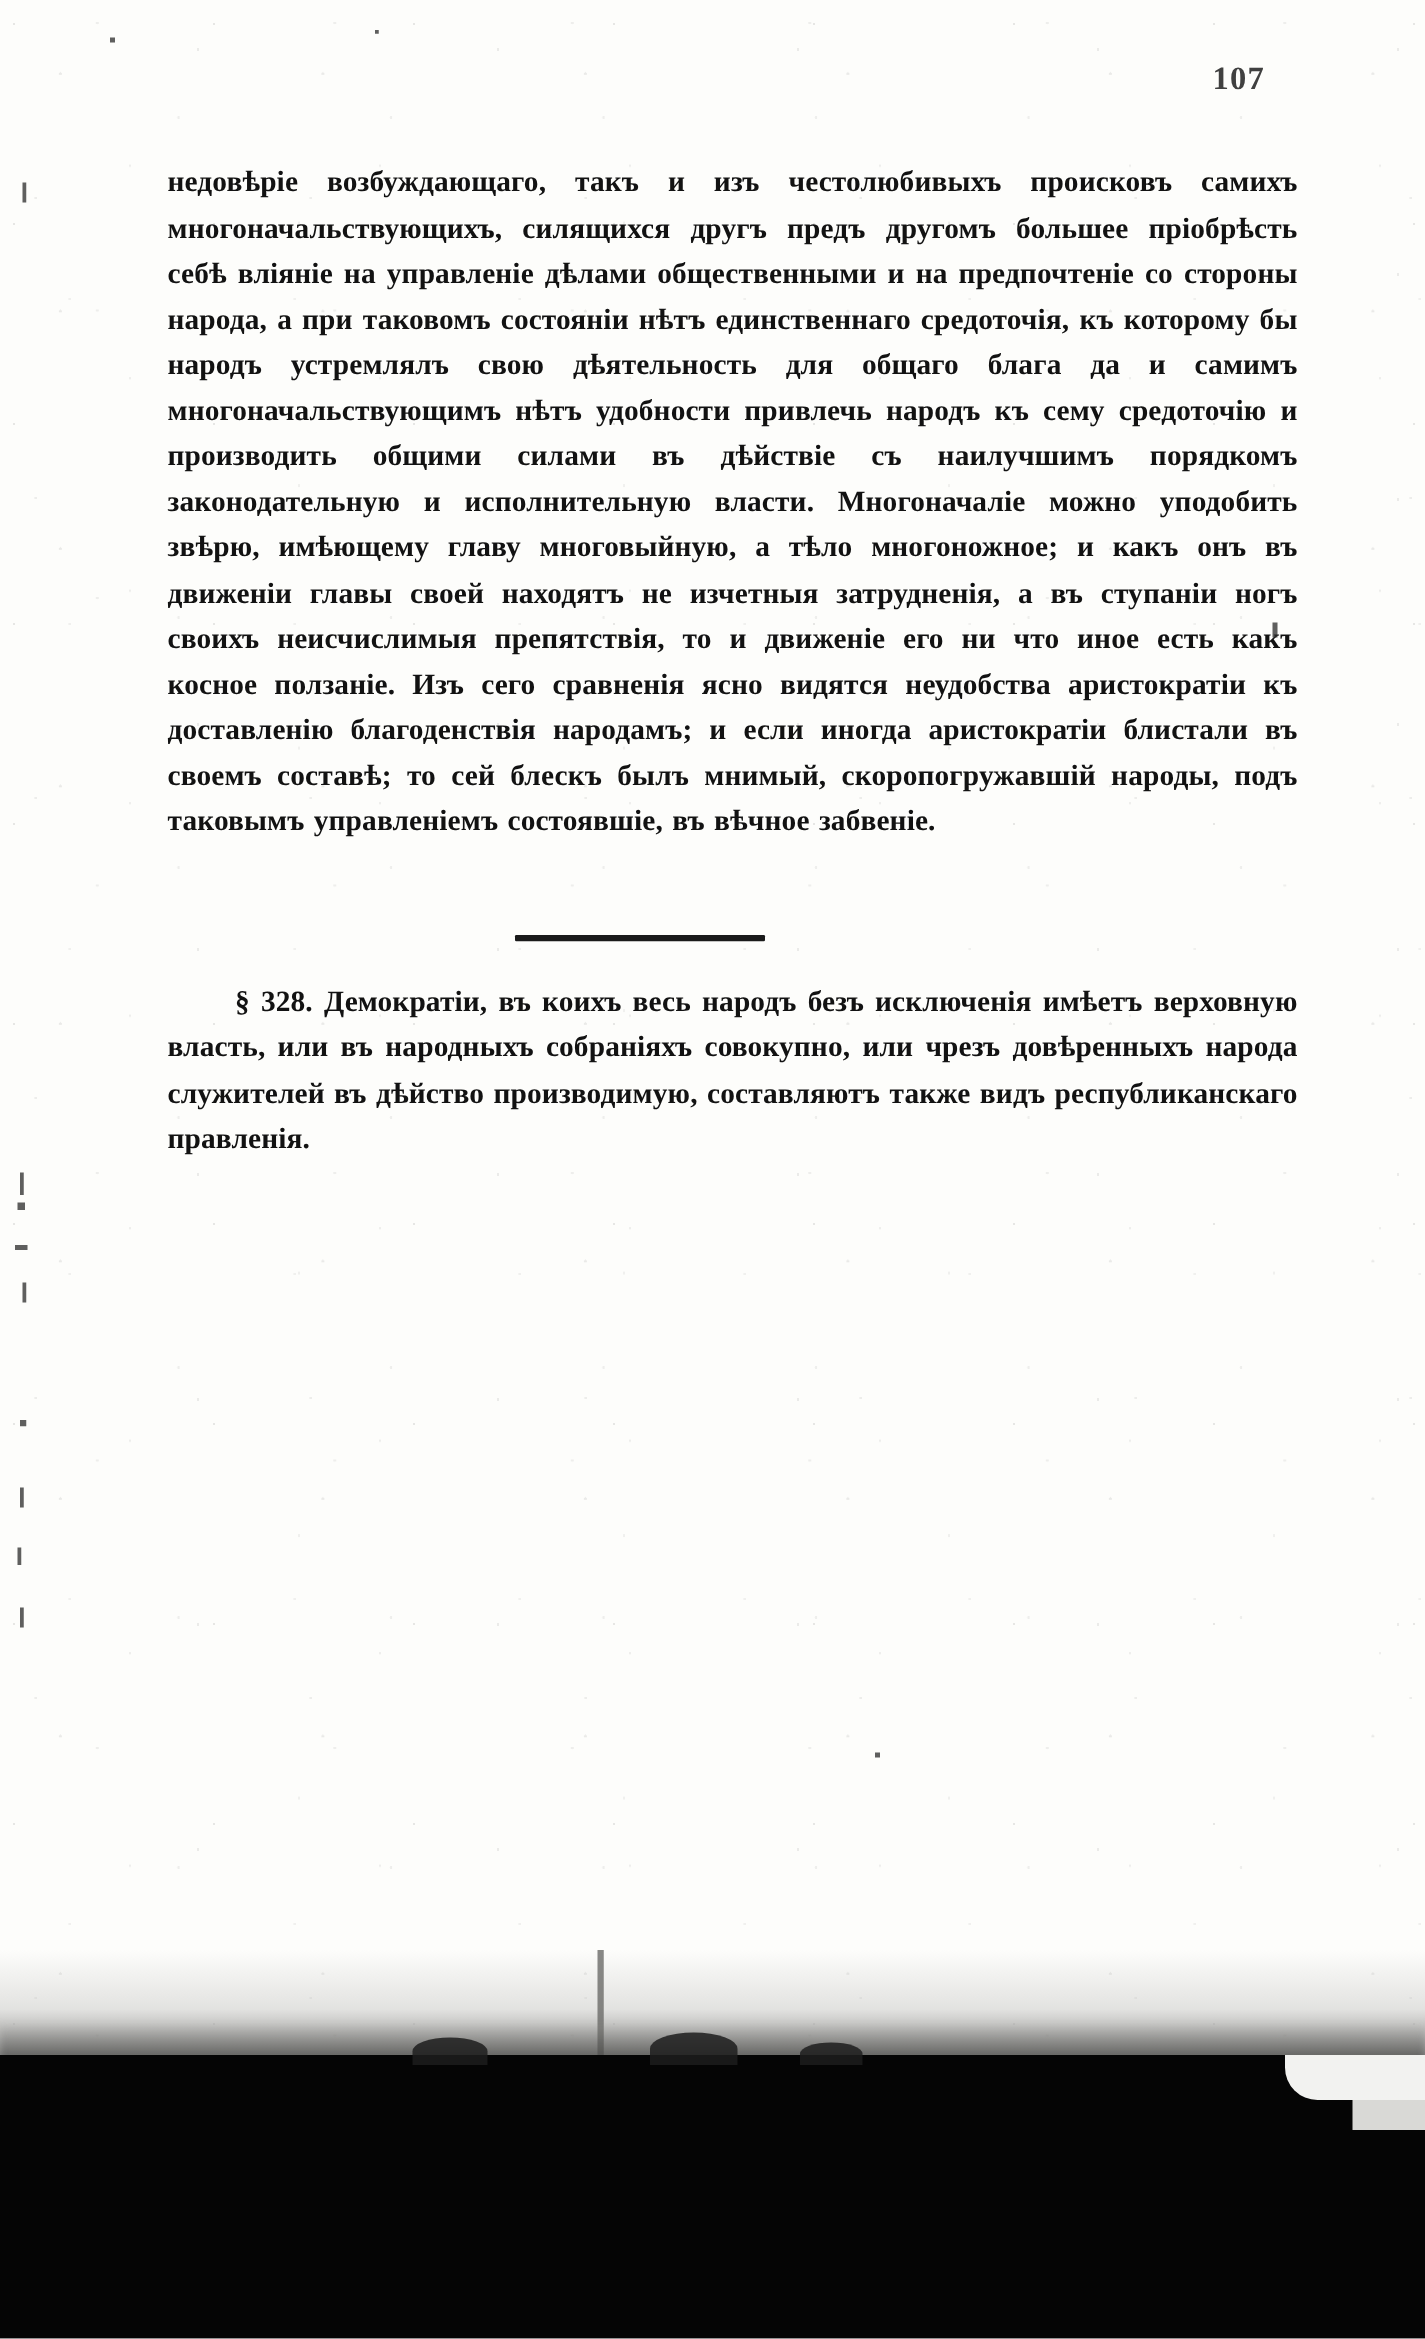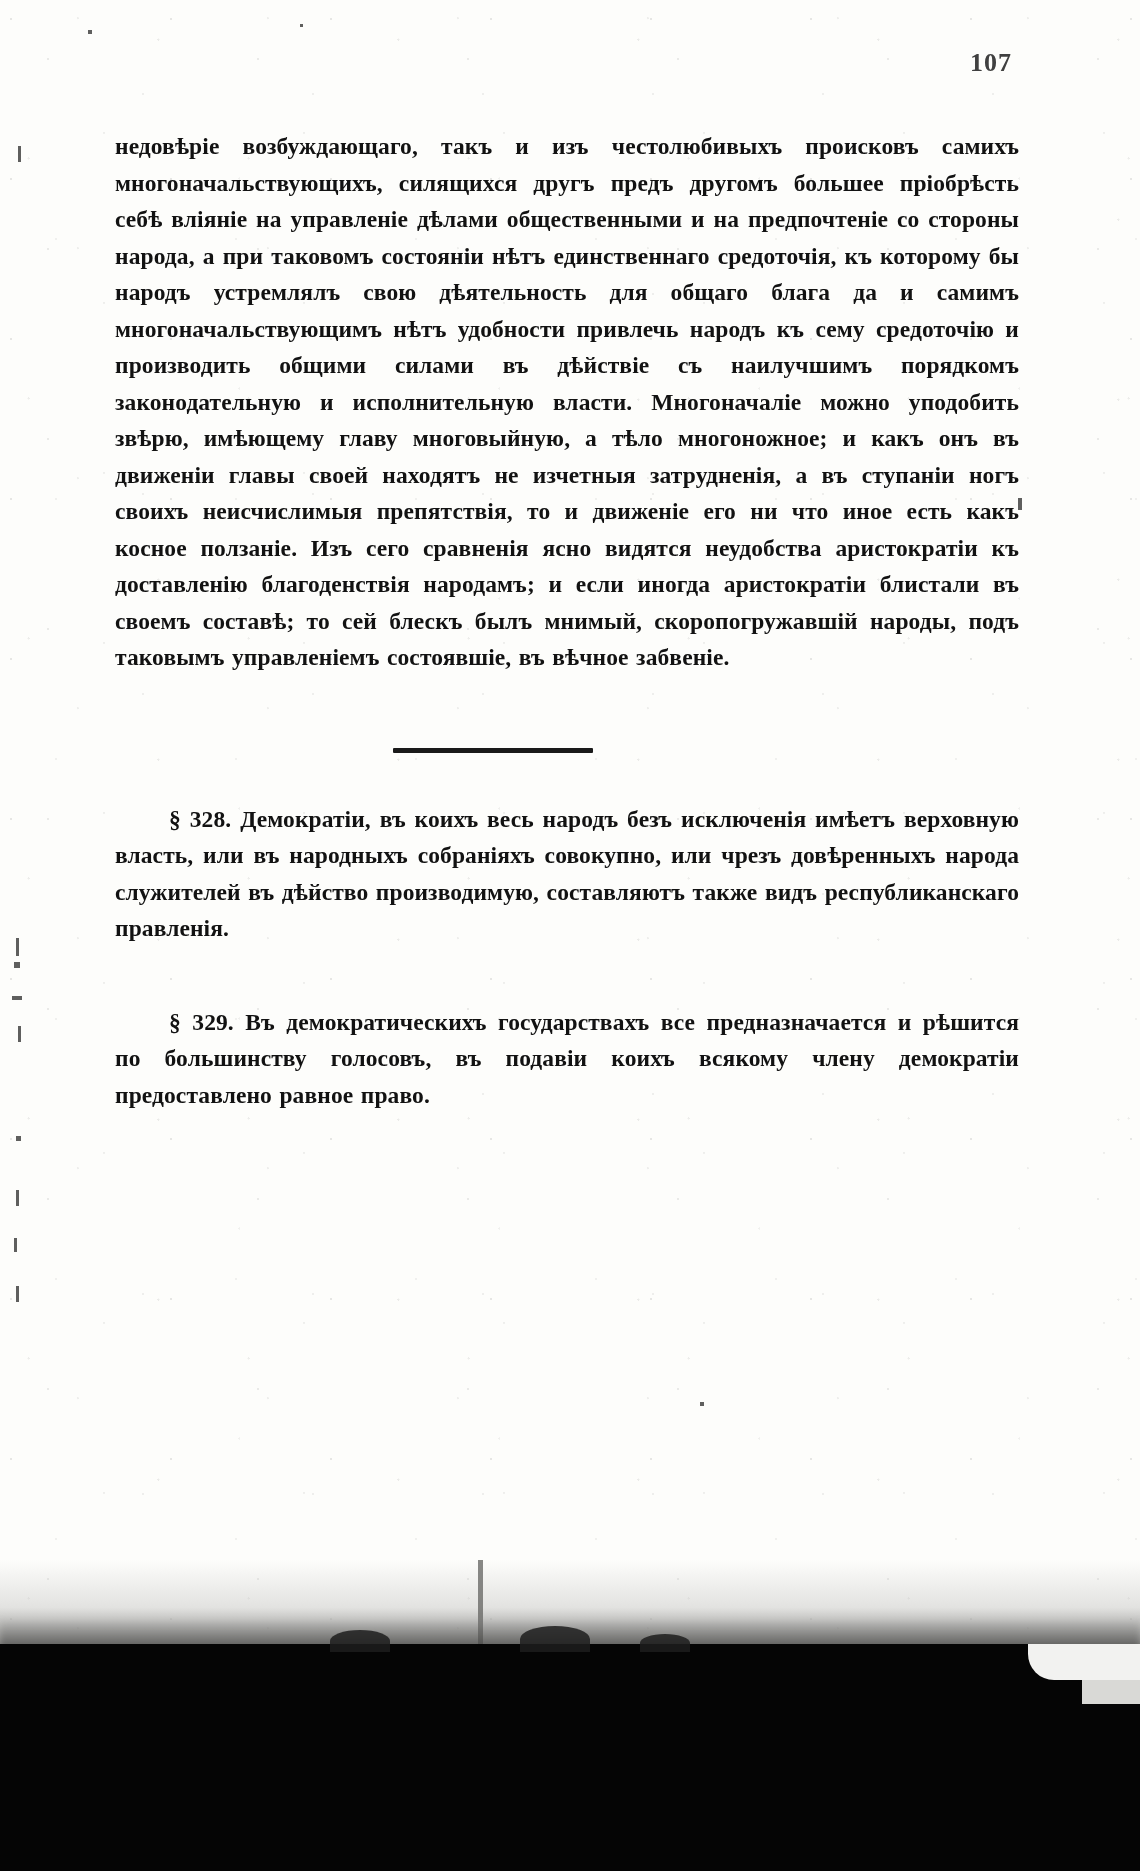--- a/index.html
+++ b/index.html
@@ -52,40 +52,39 @@
     font-size: 26px;
     font-weight: bold;
     letter-spacing: 1px;
     color: #404040;
     font-family: "Liberation Serif", serif;
   }
 
   
   .text-column {
     position: absolute;
-    left: 115px;
+    left: 134px;
     top: 128px;
     width: 904px;
   }
 
   .para {
     margin: 0 0 0 0;
     color: #121212;
     font-size: 23.5px;
     line-height: 36.5px;
     text-align: justify;
     font-weight: bold;
     letter-spacing: 0.1px;
     word-spacing: 1.5px;
     font-family: "Liberation Serif", serif;
   }
 
   .para.indent {
     text-indent: 54px;
-    margin-top: 17px;
   }
 
   
   .divider {
     position: relative;
     height: 60px;
     margin-top: 48px;
   }
   .divider .rule {
     position: absolute;
@@ -189,21 +188,20 @@
     <p class="para">недовѣріе возбуждающаго, такъ и изъ честолюбивыхъ происковъ самихъ многоначальствующихъ, силящихся другъ предъ другомъ большее пріобрѣсть себѣ вліяніе на управленіе дѣлами общественными и на предпочтеніе со стороны народа, а при таковомъ состояніи нѣтъ единственнаго средоточія, къ которому бы народъ устремлялъ свою дѣятельность для общаго блага да и самимъ многоначальствующимъ нѣтъ удобности привлечь народъ къ сему средоточію и производить общими силами въ дѣйствіе съ наилучшимъ порядкомъ законодательную и исполнительную власти. Многоначаліе можно уподобить звѣрю, имѣющему главу многовыйную, а тѣло многоножное; и какъ онъ въ движеніи главы своей находятъ не изчетныя затрудненія, а въ ступаніи ногъ своихъ неисчислимыя препятствія, то и движеніе его ни что иное есть какъ косное ползаніе. Изъ сего сравненія ясно видятся неудобства аристократіи къ доставленію благоденствія народамъ; и если иногда аристократіи блистали въ своемъ составѣ; то сей блескъ былъ мнимый, скоропогружавшій народы, подъ таковымъ управленіемъ состоявшіе, въ вѣчное забвеніе.</p>
 
     <div class="divider">
       <div class="rule"></div>
     </div>
 
     <p class="para indent"><span class="section-marker">§ 328.</span> <span>Демократіи, въ коихъ весь народъ безъ исключенія имѣетъ верховную власть, или въ народныхъ собраніяхъ совокупно, или чрезъ довѣренныхъ народа служителей въ дѣйство производимую, составляютъ также видъ республиканскаго правленія.</span></p>
 
     <div class="section-gap-md"></div>
 
-    <p class="para indent"><span class="section-marker">§ 329.</span> <span>Въ демократическихъ государствахъ все предназначается и рѣшится по большинству голосовъ, въ подавіи коихъ всякому члену демократіи предоставлено равное право.</span></p>
 
   </div>
 
   <div id="margin-marks">
       <div class="margin-mark" style="left: 18px; top: 146px; width: 3px; height: 16px;"></div>
       <div class="margin-mark" style="left: 1018px; top: 498px; width: 4px; height: 12px;"></div>
       <div class="margin-mark" style="left: 16px; top: 938px; width: 3px; height: 18px;"></div>
       <div class="margin-mark" style="left: 14px; top: 962px; width: 6px; height: 6px;"></div>
       <div class="margin-mark" style="left: 12px; top: 996px; width: 10px; height: 4px;"></div>
       <div class="margin-mark" style="left: 18px; top: 1026px; width: 3px; height: 16px;"></div>

